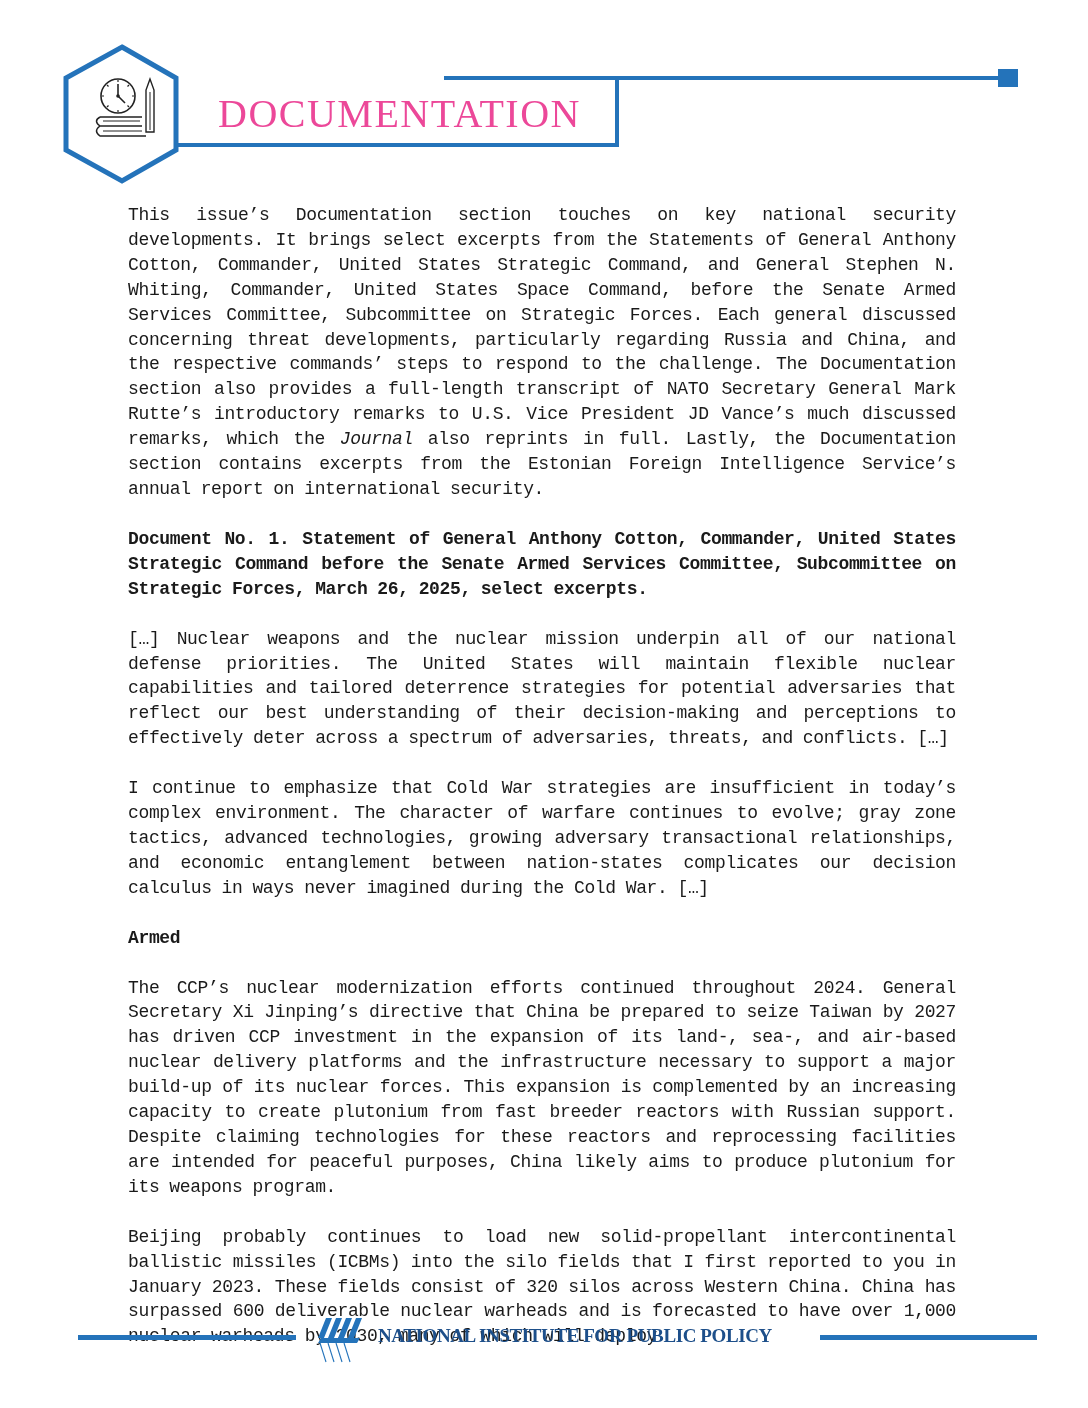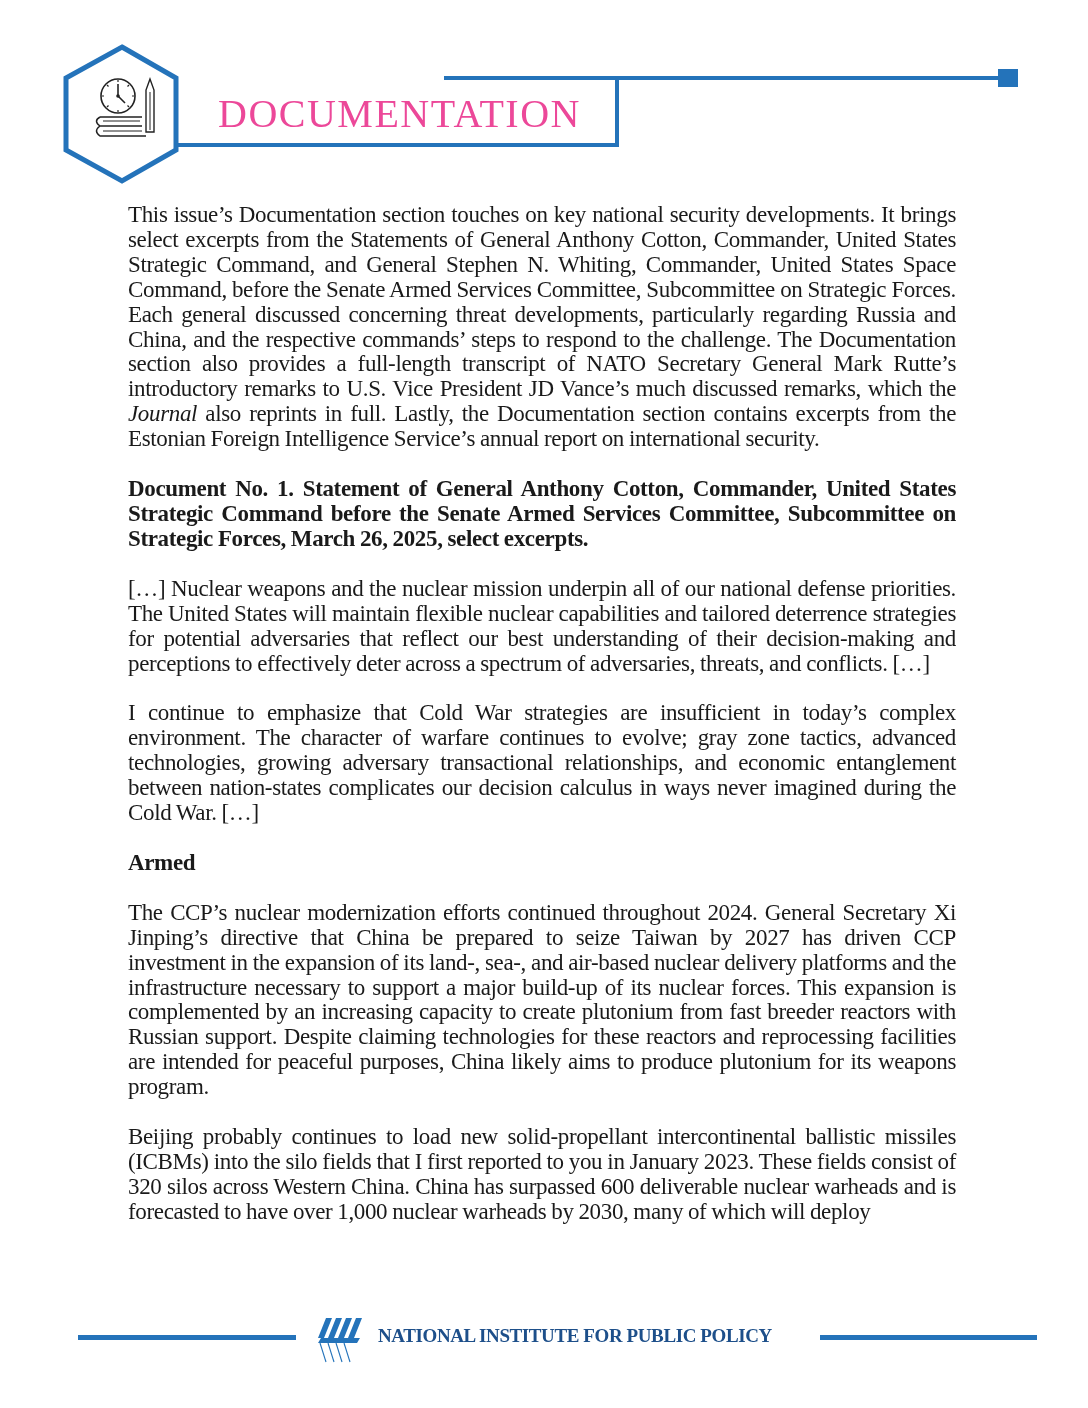--- a/index.html
+++ b/index.html
@@ -3,21 +3,21 @@
   <meta charset="utf-8">
   <style>
     html, body { margin: 0; padding: 0; background: #ffffff; }
     body { width: 1088px; height: 1408px; position: relative; overflow: hidden; font-family: "Liberation Serif", serif; color: #1a1a1a; }
 
     .header { position: absolute; left: 0; top: 0; width: 1088px; height: 200px; }
     .header svg { position: absolute; left: 0; top: 0; }
     .header-title { position: absolute; left: 218px; top: 90px; font-family: "Liberation Serif", serif; font-size: 40px; letter-spacing: 1.5px; color: #ec4899; line-height: 48px; }
 
     .content { position: absolute; left: 128px; top: 203px; width: 832px; }
-    .para { margin: 0 4px 25px 0; font-size: 23px; line-height: 24.9px; text-align: justify; font-family: Liberation Serif, serif; letter-spacing: -0.35px; word-spacing: -0.5px; }
+    .para { margin: 0 4px 25px 0; font-size: 18px; line-height: 24.9px; text-align: justify; font-family: Liberation Mono, monospace; letter-spacing: -0.35px; word-spacing: -0.5px; }
     .para.heading { font-weight: bold; }
     .para.section { font-weight: bold; margin-bottom: 25px; }
     .para em { font-style: italic; }
 
     .footer { position: absolute; left: 16px; top: 1300px; width: 952px; height: 80px; }
     .footer-line { position: absolute; height: 5px; background: #2473ba; top: 35px; }
     .footer-line.left { left: 62px; width: 218px; }
     .footer-line.right { left: 804px; width: 217px; }
     .footer-logo { position: absolute; left: 300px; top: 10px; }
     .footer-text { position: absolute; left: 362px; top: 25px; font-family: "Liberation Serif", serif; font-weight: bold; font-size: 19px; color: #1d4f8a; letter-spacing: -0.4px; }

